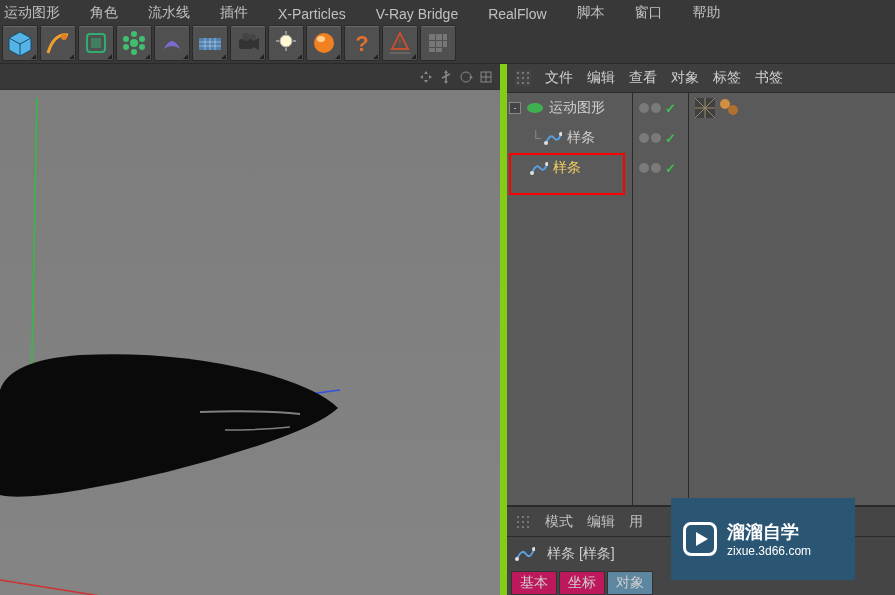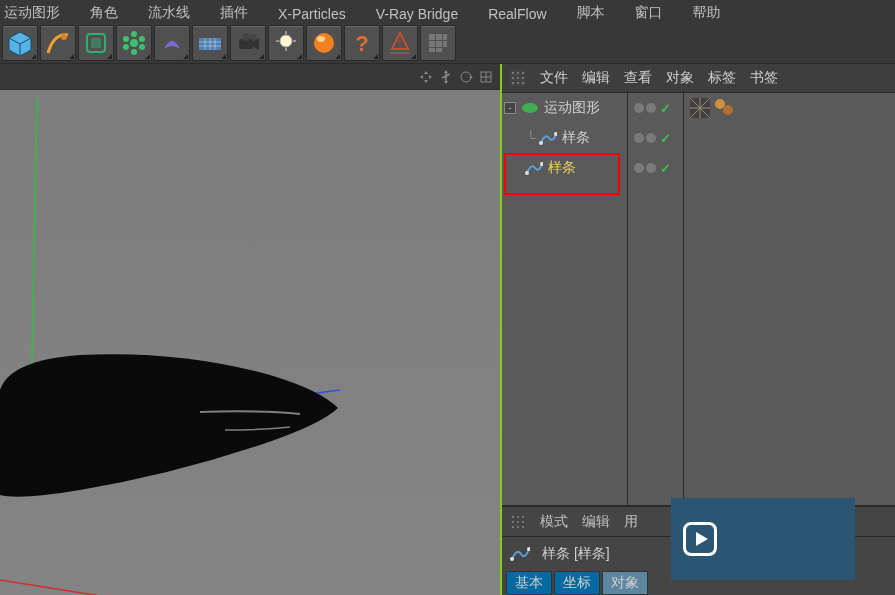--- a/index.html
+++ b/index.html
@@ -12,21 +12,21 @@
   .tool-btn { width: 36px; height: 36px; background: #505050; border: 1px solid #2a2a2a; border-radius: 2px; display: flex; align-items: center; justify-content: center; position: relative; box-shadow: inset 0 1px 0 rgba(255,255,255,0.15);}
   .tool-corner { position:absolute; right:1px; bottom:1px; width:0; height:0; border-left:5px solid transparent; border-bottom:5px solid #222; }
 
   .main-area { display: flex; height: calc(100% - 64px); }
   .viewport-col { width: 500px; display: flex; flex-direction: column; }
   .viewport-bar { height: 26px; display: flex; justify-content: flex-end; align-items: center; gap: 4px; padding-right: 6px; background: #383838; border-bottom:1px solid #303030;}
   .vp-icon { width: 16px; height: 16px; display:flex; align-items:center; justify-content:center; color:#aaa; font-size:12px;}
   .viewport { flex: 1; position: relative; background: linear-gradient(#7d7d7d,#848484); overflow: hidden; }
   .viewport svg { position:absolute; top:0; left:0; }
 
-  .right-col { flex: 1; display: flex; flex-direction: column; border-left: 2px solid #84cc16; }
+  .right-col { flex: 1; display: flex; flex-direction: column; border-left: 7px solid #84cc16; }
 
   .obj-header { height: 30px; display: flex; align-items: center; gap: 14px; padding-left: 8px; font-size: 14px; border-bottom: 1px solid #2a2a2a; background:#3e3e3e;}
   .mesh-icon { width:16px; height:16px; }
 
   .obj-panel { display:flex; height: 420px; }
   .obj-tree { width: 126px; background:#5a5a5a; border-right:1px solid #2a2a2a; position:relative;}
   .obj-icons1 { width: 56px; background:#5a5a5a; border-right:1px solid #2a2a2a;}
   .obj-tags { flex:1; background:#5a5a5a; }
 
   .tree-row { height:30px; display:flex; align-items:center; font-size:14px; color:#d0d0d0; padding-left:2px;}
@@ -41,21 +41,21 @@
   .tag-box { width:20px; height:20px; }
 
   .highlight-row { position:absolute; top:124px; left:2px; width:116px; height:42px; border:2px solid #f00; pointer-events:none;}
   
   .highlight-row { top: 60px; }
 
   .attr-panel { flex:1; background:#454545; border-top:2px solid #2a2a2a; display:flex; flex-direction:column;}
   .attr-header { height:30px; display:flex; align-items:center; gap:14px; padding-left:8px; font-size:14px; color:#c0c0c0; border-bottom:1px solid #2a2a2a;}
   .attr-title { height:34px; display:flex; align-items:center; gap:8px; padding-left:8px; font-size:14px; color:#d0d0d0;}
   .attr-tabs { display:flex; gap:2px; padding-left:4px;}
-  .attr-tab { padding:2px 8px; font-size:14px; background:#0369a1; border:1px solid #333; color:#d0d0d0;}
+  .attr-tab { padding:2px 8px; font-size:14px; background:#be185d; border:1px solid #333; color:#d0d0d0;}
   .attr-tab.active { background:#5d86a0; }
 
   .watermark { position:absolute; right:40px; bottom:15px; width:184px; height:82px; background:#2a5573; display:flex; align-items:center; gap:10px; padding-left:12px;}
   .watermark .play { width:34px; height:34px; border:3px solid #fff; border-radius:8px; display:flex; align-items:center; justify-content:center;}
   .watermark .play::after{ content:""; width:0;height:0;border-left:12px solid #fff;border-top:7px solid transparent;border-bottom:7px solid transparent; margin-left:3px;}
   .watermark .wm-text { color:#fff; font-size:18px; font-weight:bold;}
   .watermark .wm-url { color:#fff; font-size:12px;}
 
   
 </style>
@@ -348,13 +348,17 @@
         <div class="attr-tab">基本</div>
         <div class="attr-tab">坐标</div>
         <div class="attr-tab active">对象</div>
       </div>
     </div>
   </div>
 </div>
 
 <div class="watermark">
   <div class="play"></div>
+  <div>
+    <div class="wm-text">溜溜自学</div>
+    <div class="wm-url">zixue.3d66.com</div>
+  </div>
 </div>
 
 </body></html>

